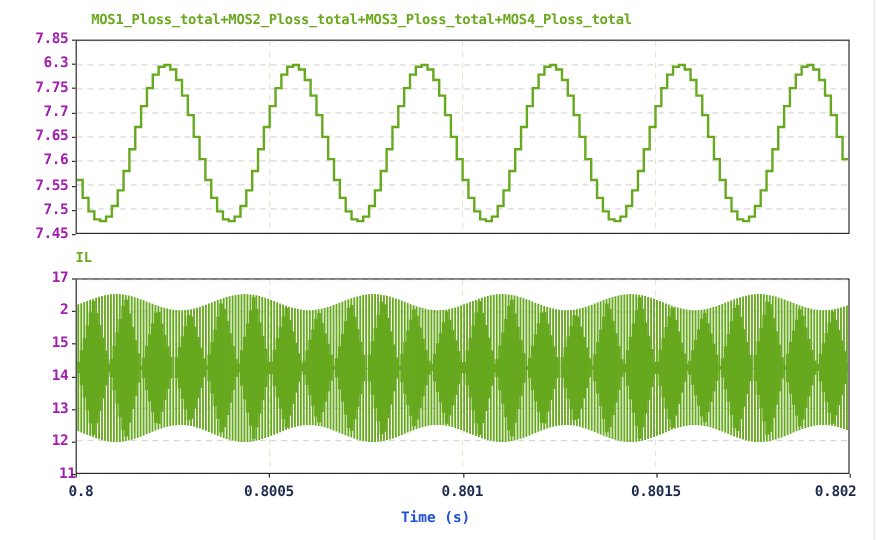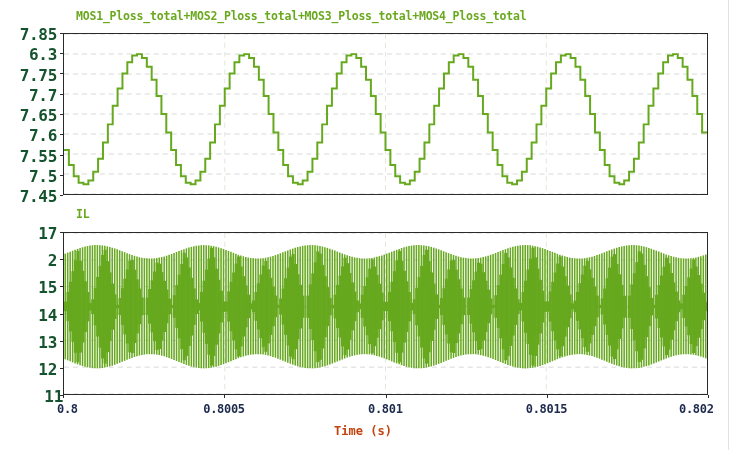--- a/index.html
+++ b/index.html
@@ -14,57 +14,57 @@
 
   .plot-title{
     position:absolute;
     font-size:11.5px;
     font-weight:700;
     letter-spacing:-0.2px;
     white-space:nowrap;
     color:#6aa81e;
   }
   #title-top{left:76px;top:9px;}
-  #title-bottom{left:76px;top:207px;}
+  #title-bottom{left:63px;top:207px;}
 
   .axis-frame{
     position:absolute;
     border:1.4px solid #2a2a2a;
     background:#ffffff;
     box-sizing:border-box;
     overflow:hidden;
   }
   #plot-top{left:63px;top:33px;width:645px;height:162px;}
   #plot-bottom{left:63px;top:232px;width:645px;height:163px;}
 
   .svg-layer{position:absolute;left:0;top:0;width:100%;height:100%;display:block;}
 
   .ytick{
     position:absolute;
-    font-size:16px;
+    font-size:12px;
     font-weight:700;
-    color:#14532d;
+    color:#a21caf;
     text-align:right;
     white-space:nowrap;
     letter-spacing:-0.3px;
     margin-left:24px;
   }
   .xtick{
     position:absolute;
     font-size:12px;
     font-weight:700;
     color:#1d2a4d;
     white-space:nowrap;
     letter-spacing:-0.3px;
   }
   #xlabel{
     position:absolute;
     font-size:12px;
     font-weight:700;
-    color:#c2410c;
+    color:#1d4ed8;
     white-space:nowrap;
     left:0;right:0;
     text-align:center;
     top:424px;
   }
   #xlabel-inner{display:inline-block;margin-left:-18px;}
 
   .tickmark{position:absolute;background:#2a2a2a;}
 
   #right-divider{

